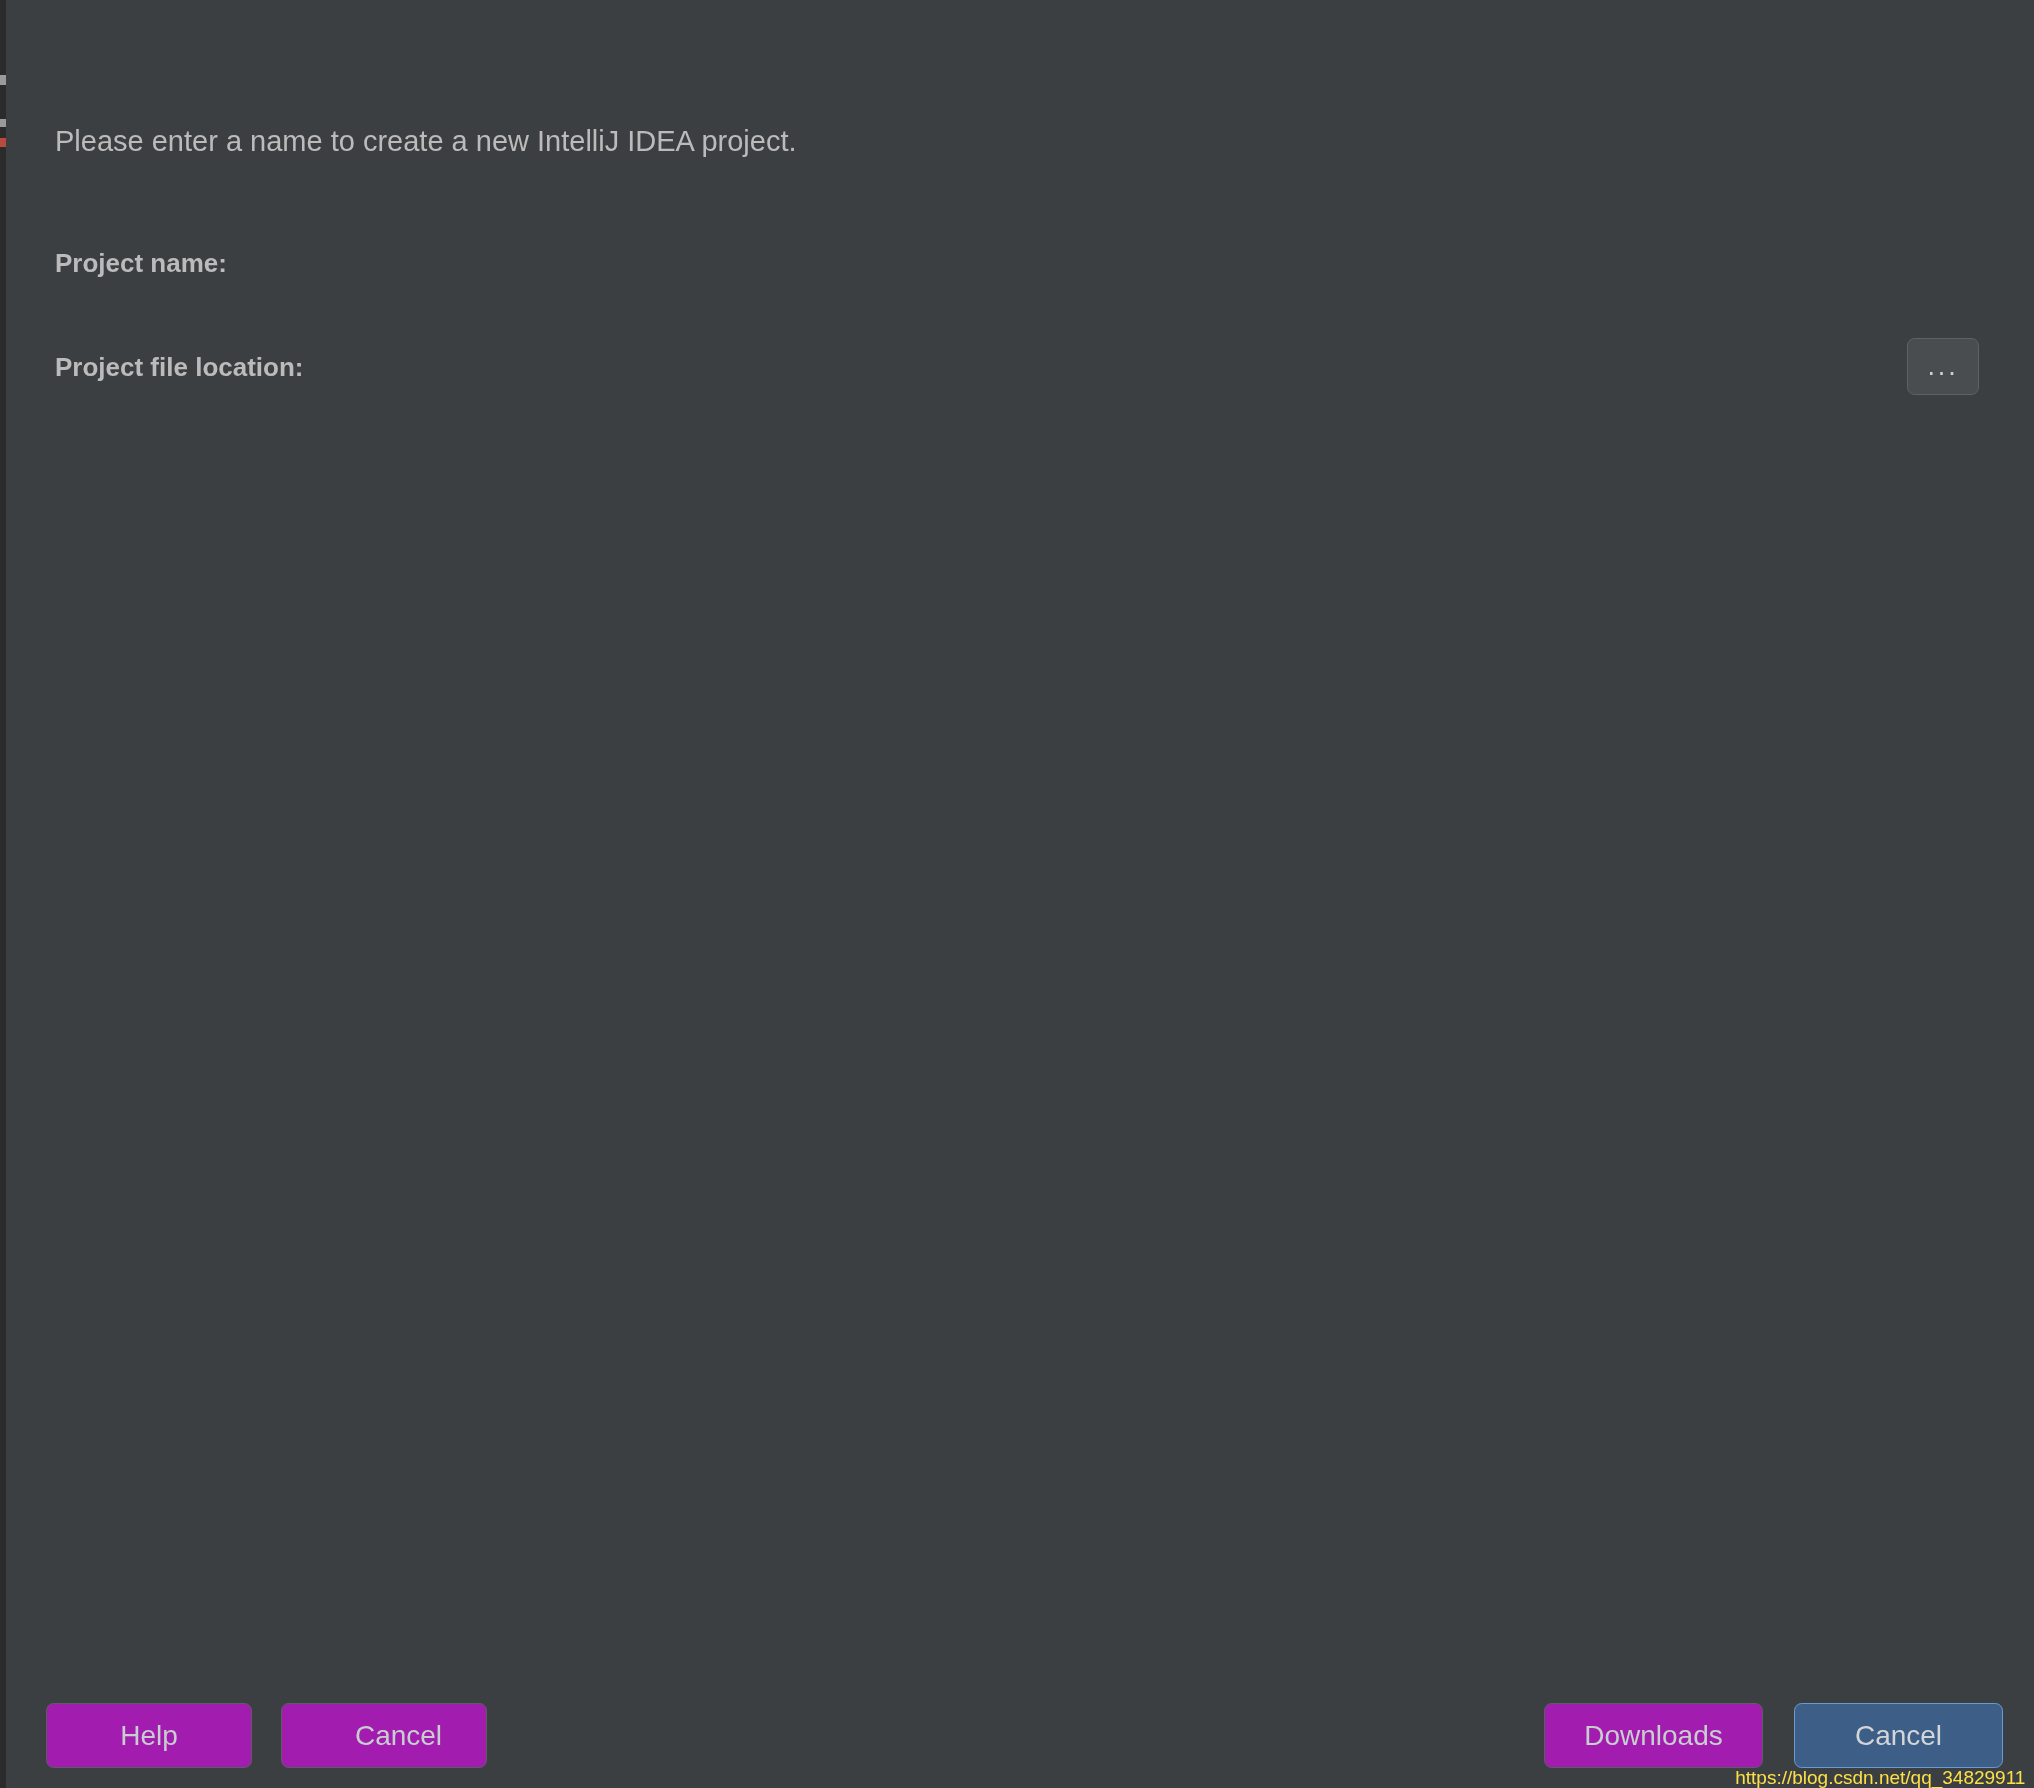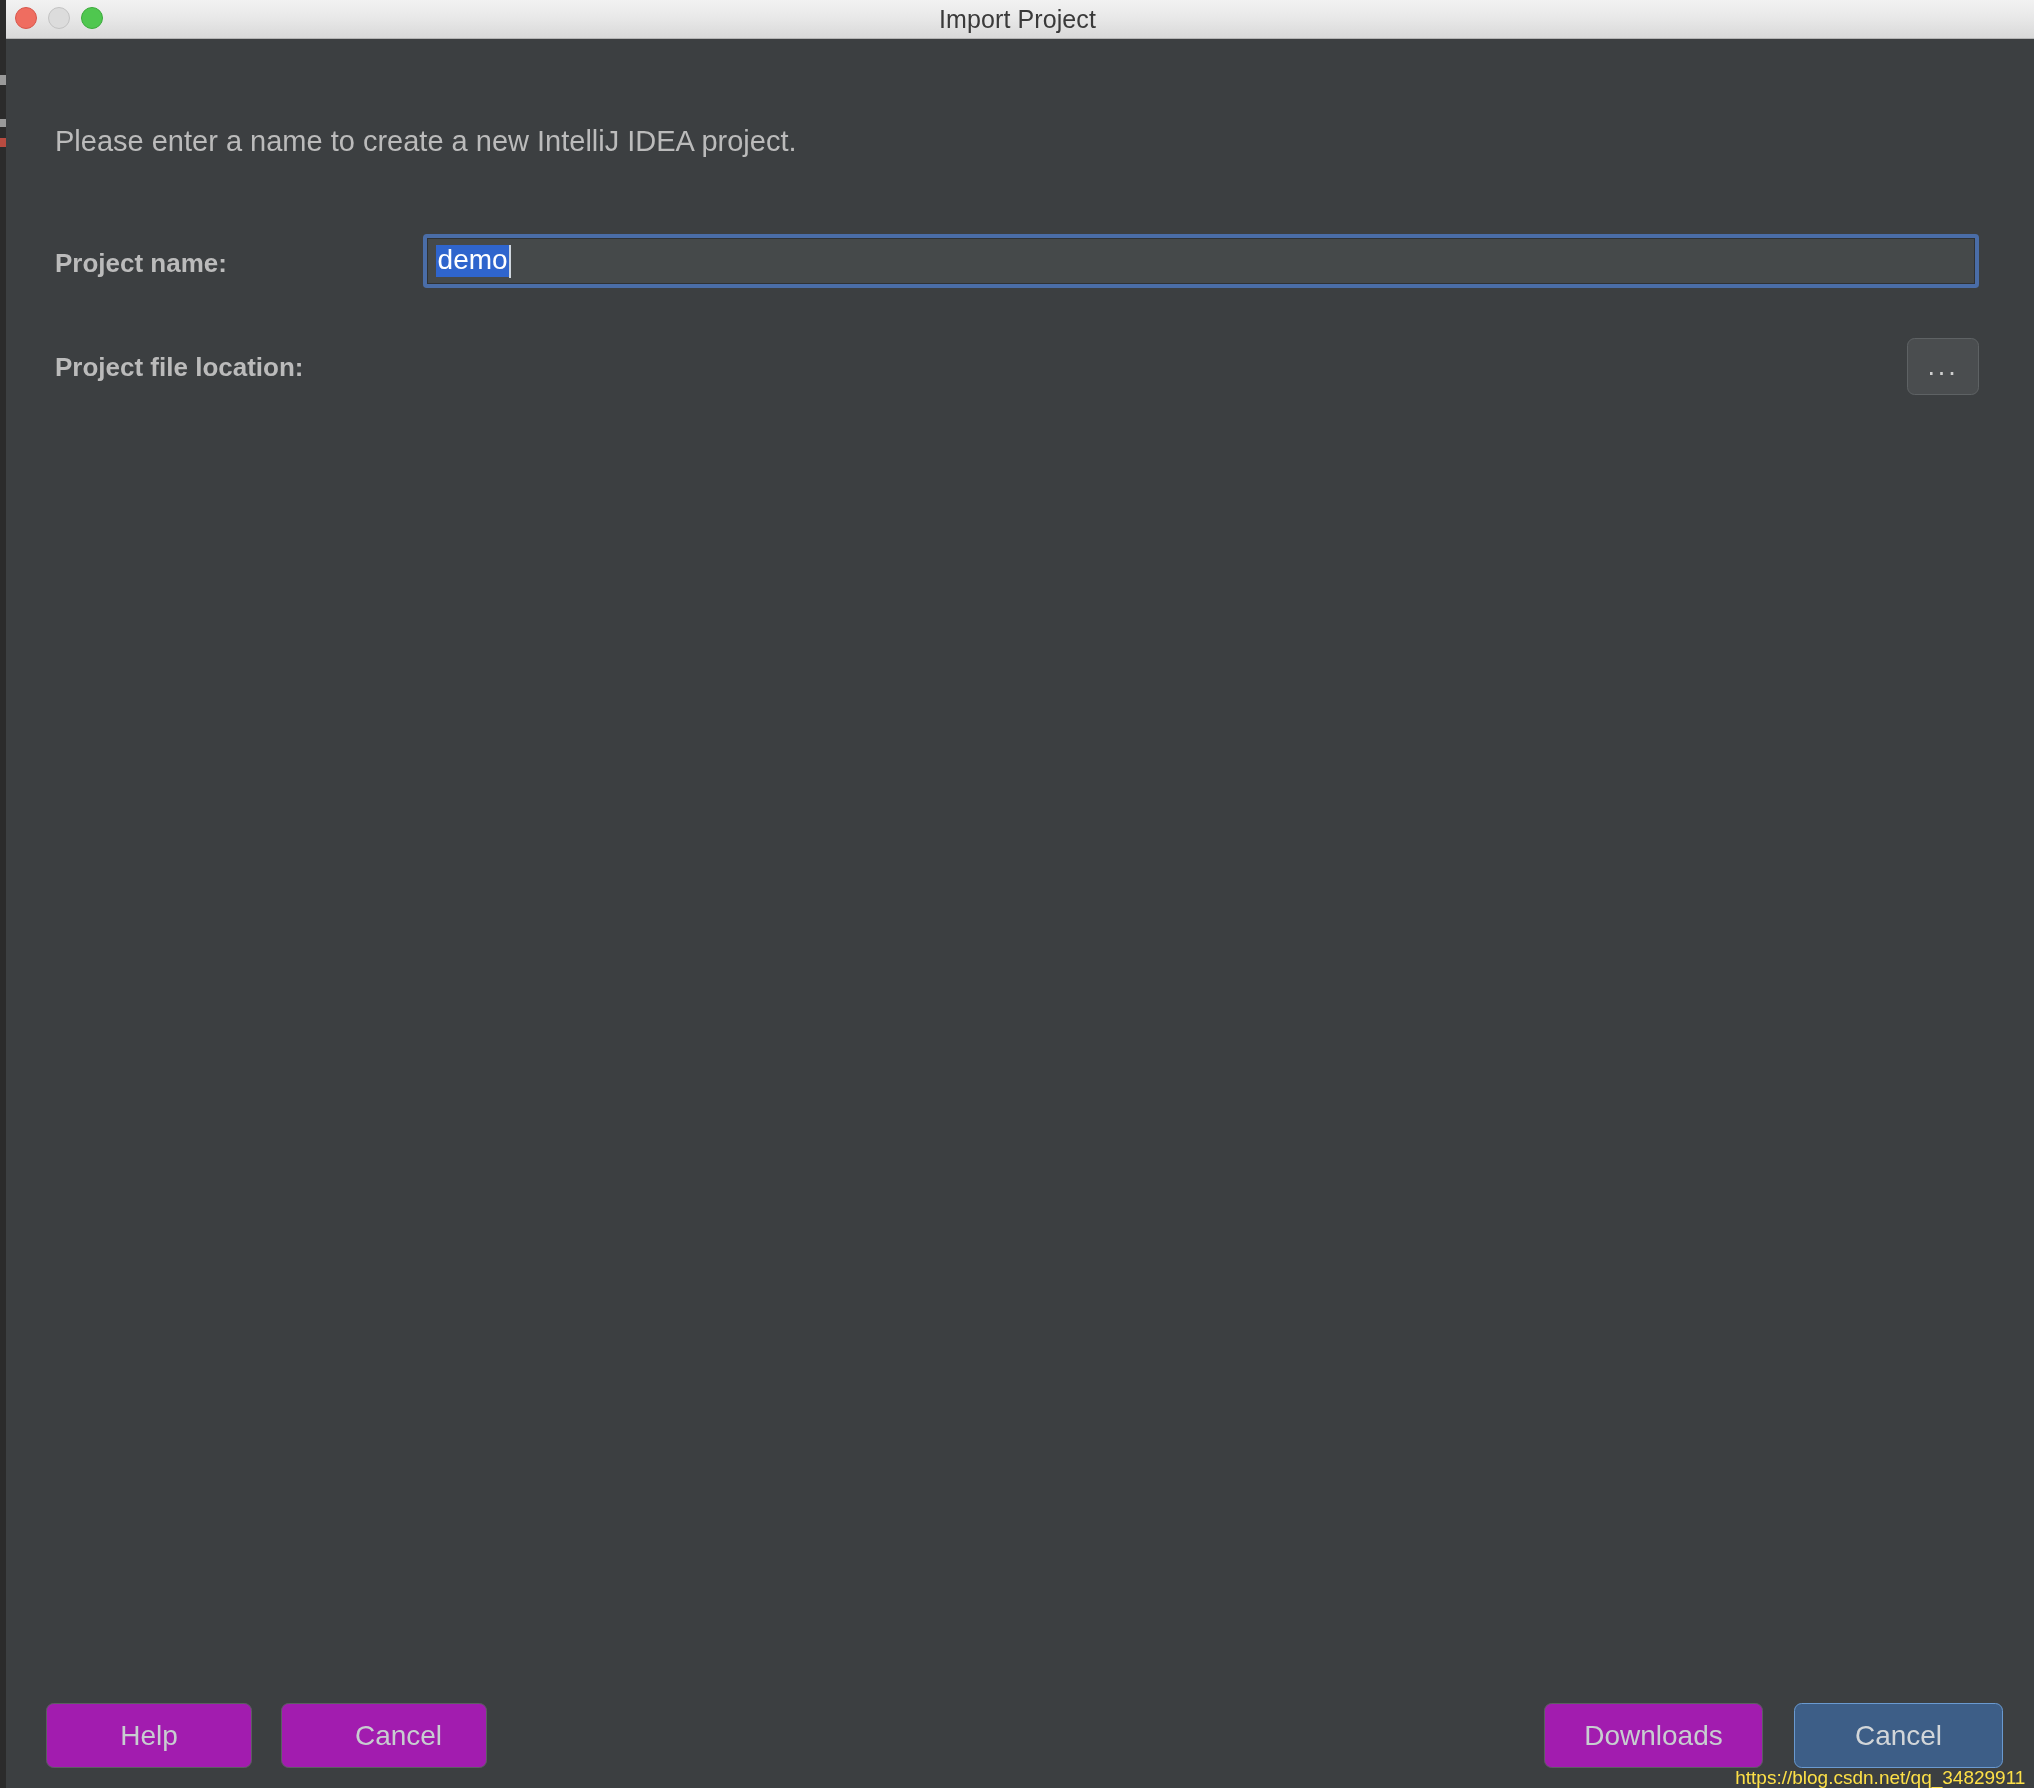--- a/index.html
+++ b/index.html
@@ -216,41 +216,27 @@
 <body>
 
 <div id="window">
 
   <div class="behind-sliver">
     <div class="mark m1"></div>
     <div class="mark m2"></div>
     <div class="mark m3"></div>
   </div>
 
-  <div class="titlebar">
-    <div class="traffic">
-      <div class="light close"></div>
-      <div class="light min"></div>
-      <div class="light zoom"></div>
-    </div>
-    <div class="title-text">Import Project</div>
-  </div>
 
   <div class="body">
 
     <div class="intro">Please enter a name to create a new IntelliJ IDEA project.</div>
 
     <div class="row-label label-name">Project name:</div>
 
-    <div class="field-focus-ring">
-      <div class="field-focus-inner">
-        <span class="selected-text">demo</span>
-        <span class="caret"></span>
-      </div>
-    </div>
 
     <div class="row-label label-location">Project file location:</div>
 
 
     <div class="browse-btn">...</div>
 
     <div class="btn help">Help</div>
     <div class="btn cancel">Cancel</div>
     <div class="btn previous">Downloads</div>
     <div class="btn finish">Cancel</div>

